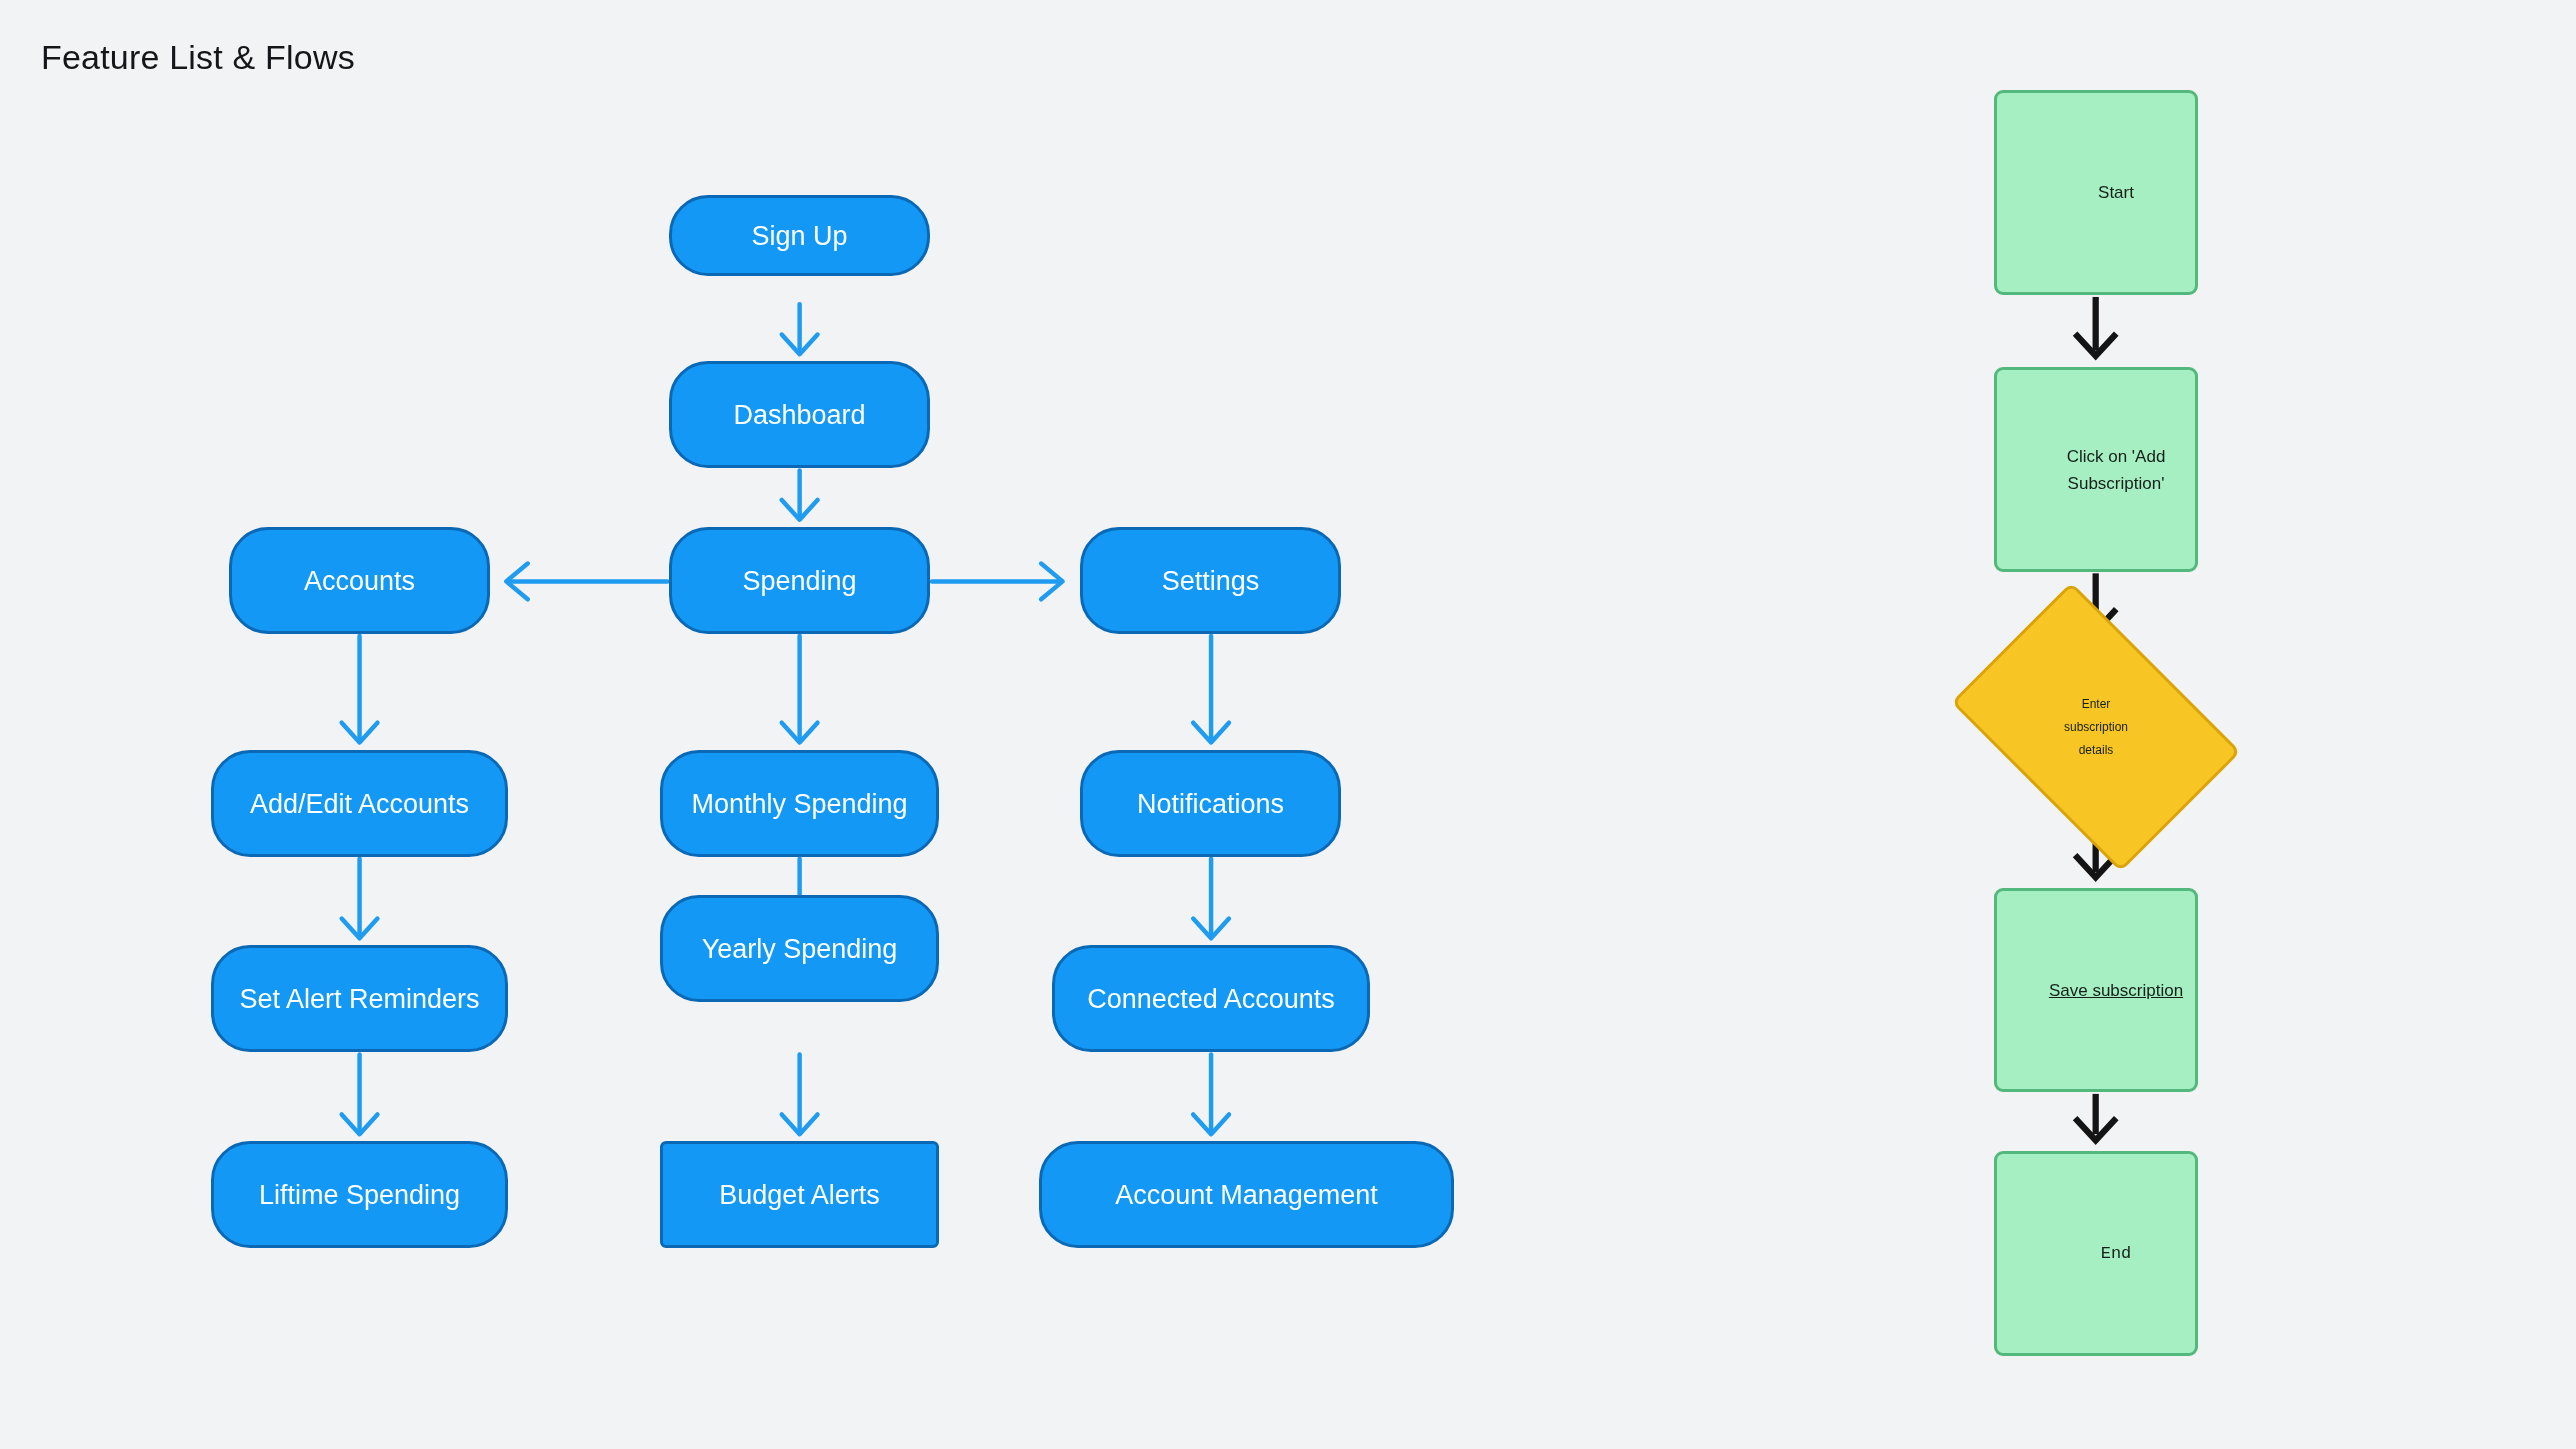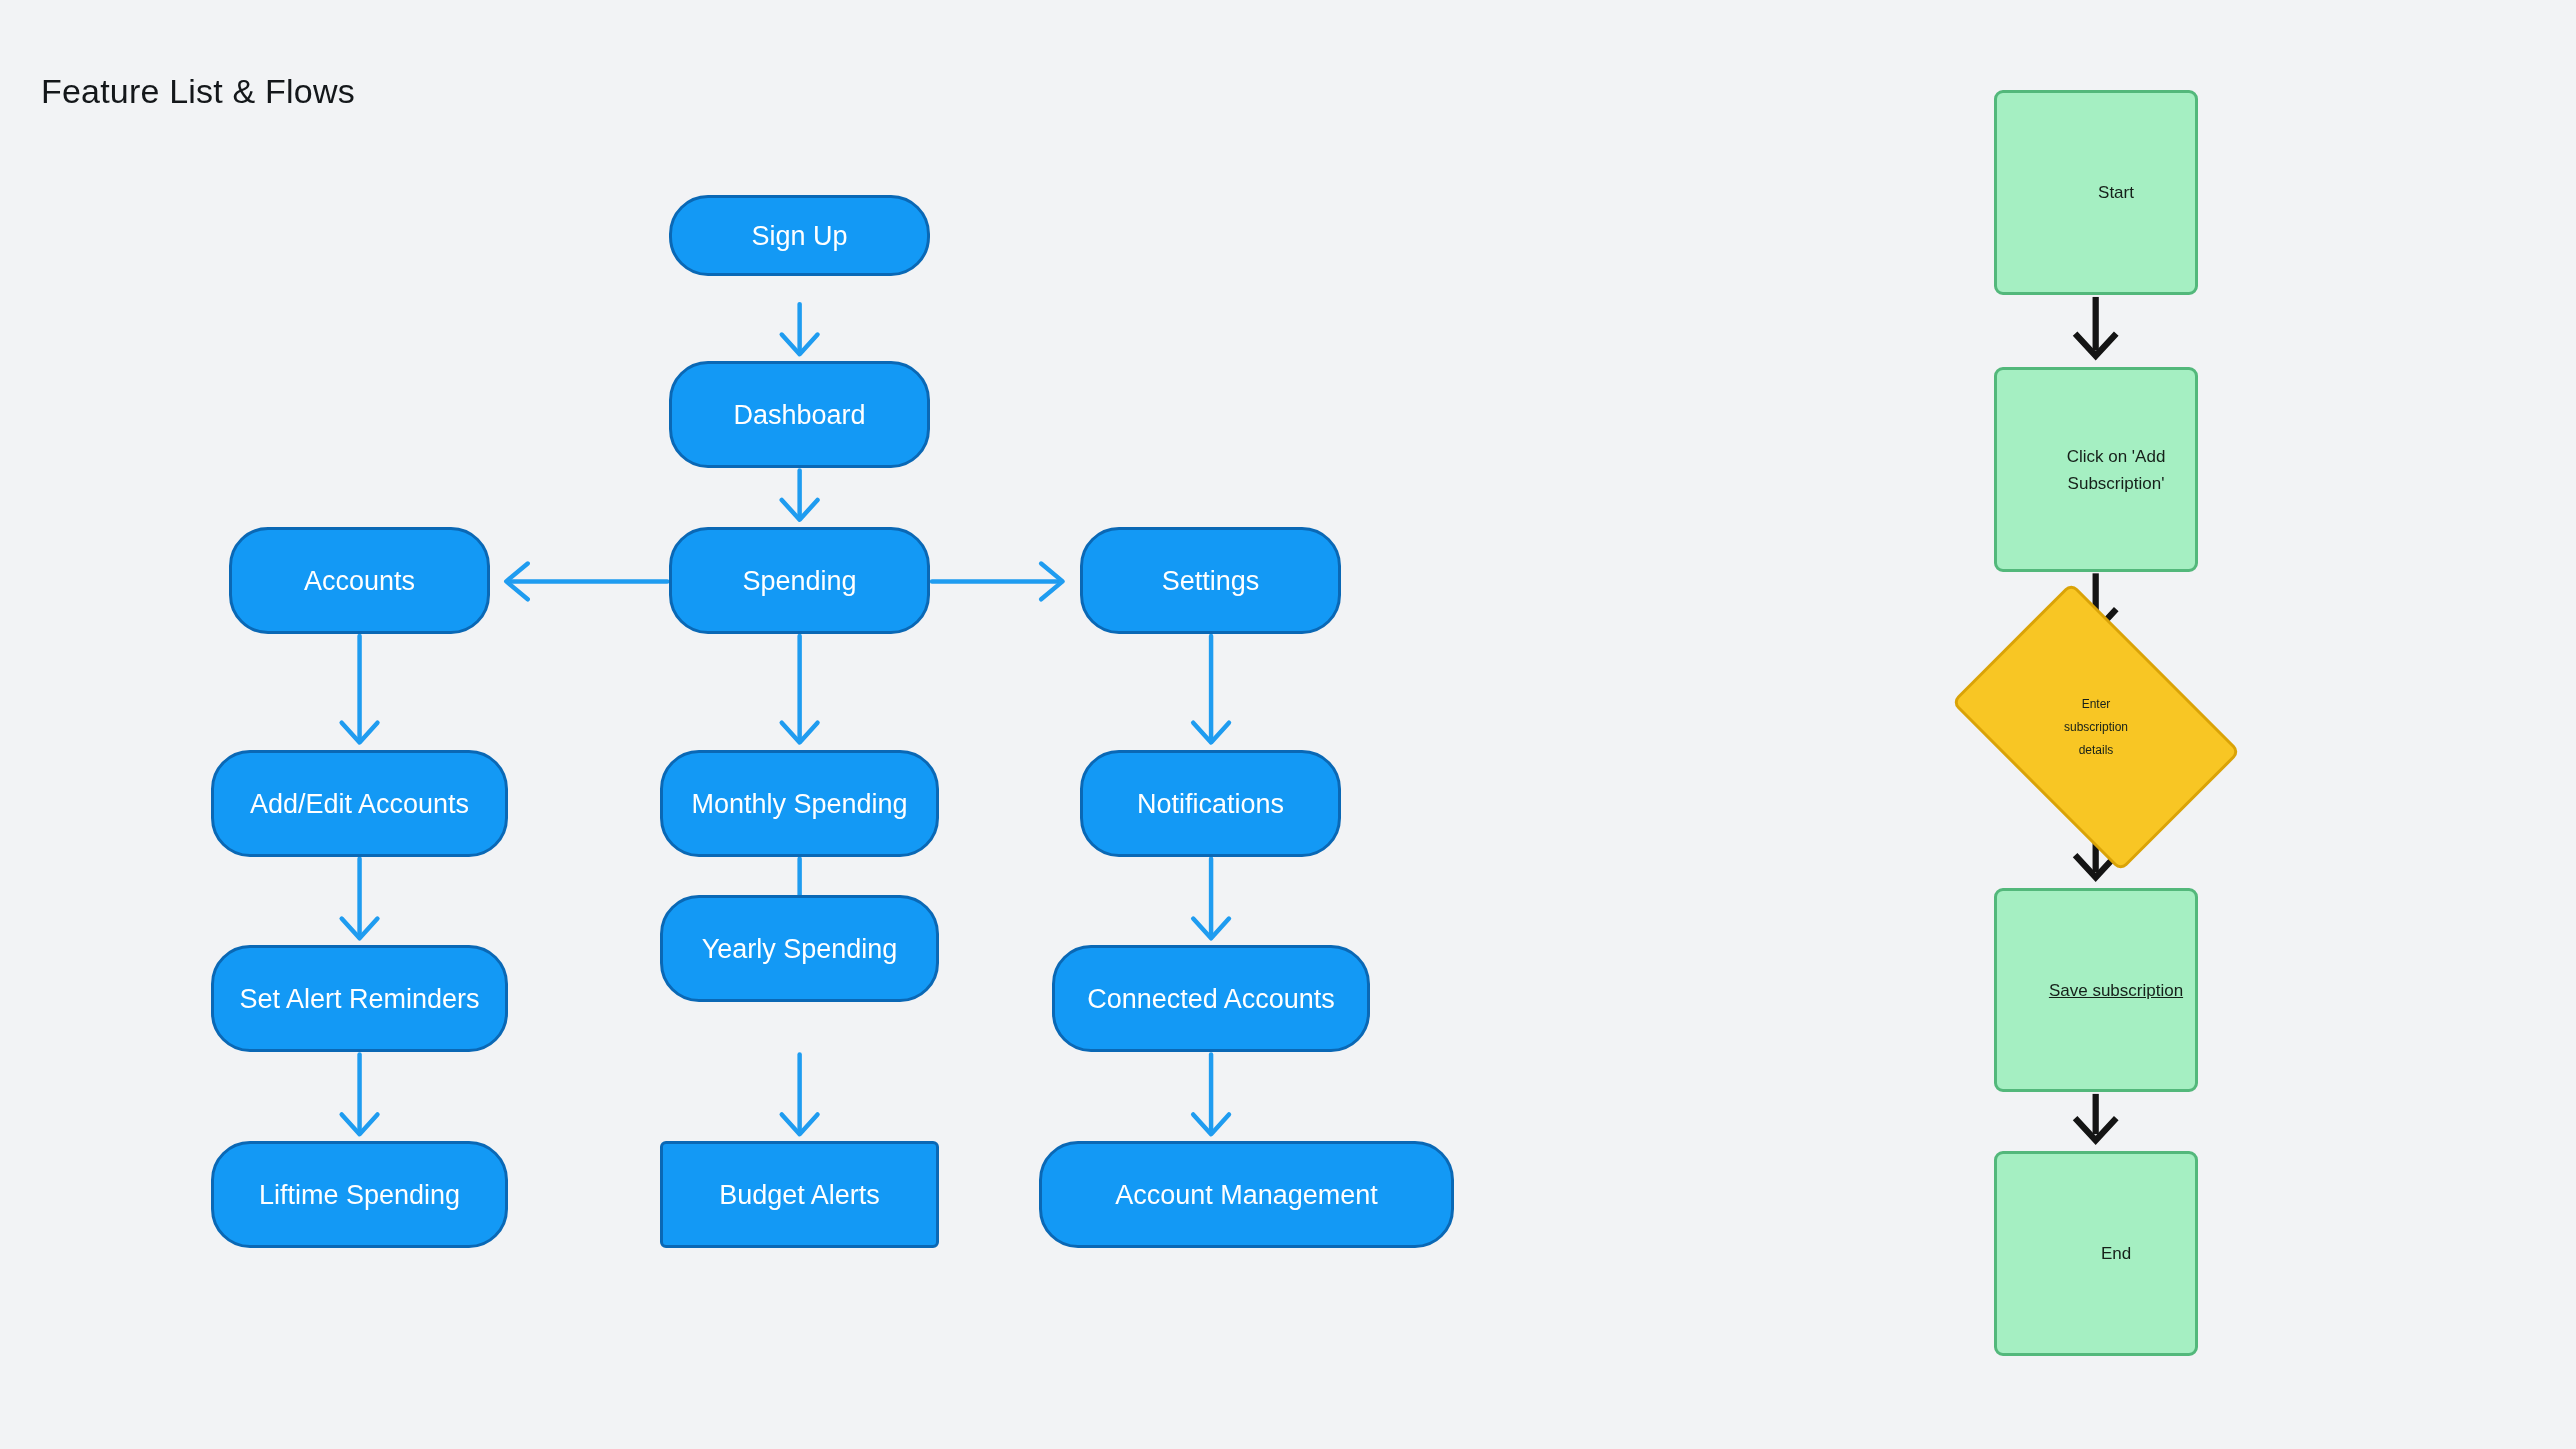--- a/index.html
+++ b/index.html
@@ -20,21 +20,20 @@
   #page-title {
     position: absolute;
     left: 41px;
     top: 38px;
     font-size: 34px;
     line-height: 39px;
     font-weight: 400;
     color: #14171a;
     letter-spacing: 0.2px;
     white-space: nowrap;
-    margin-top: 34px;
   }
 
   
   #canvas {
     position: absolute;
     inset: 0;
   }
   #edge-layer {
     position: absolute;
     left: 0; top: 0;
@@ -286,19 +285,19 @@
       <div class="diamond-shape"></div>
       <span class="node-label">Enter
 subscription
 details</span>
     </div>
 
     <div class="node node-green" style="left:1994px; top:888px;  width:204px; height:204px;text-decoration:underline;">
       <span class="node-label">Save subscription</span>
     </div>
 
-    <div class="node node-green" style="left:1994px; top:1151px; width:204px; height:205px;">
+    <div class="node node-green" style="left:1994px; top:1151px; width:204px; height:205px;font-family:Liberation Mono, monospace;">
       <span class="node-label">End</span>
     </div>
 
   </div>
 </div>
 
 
 </body></html>

